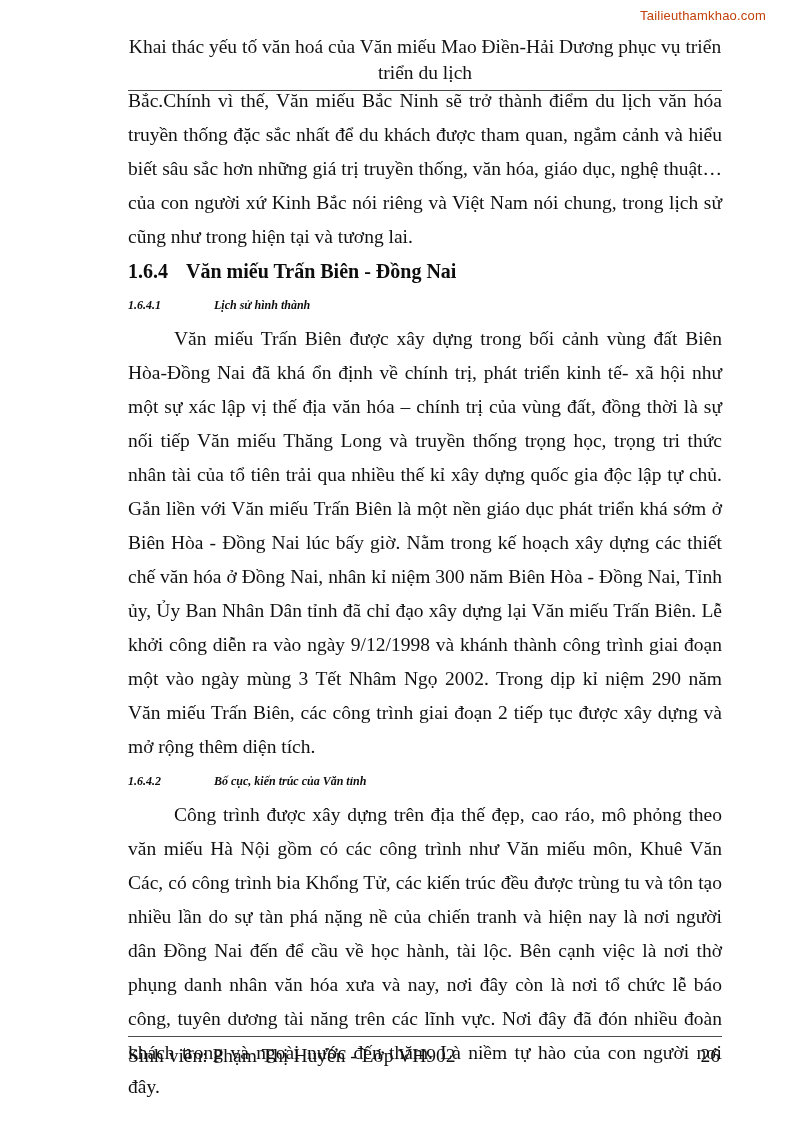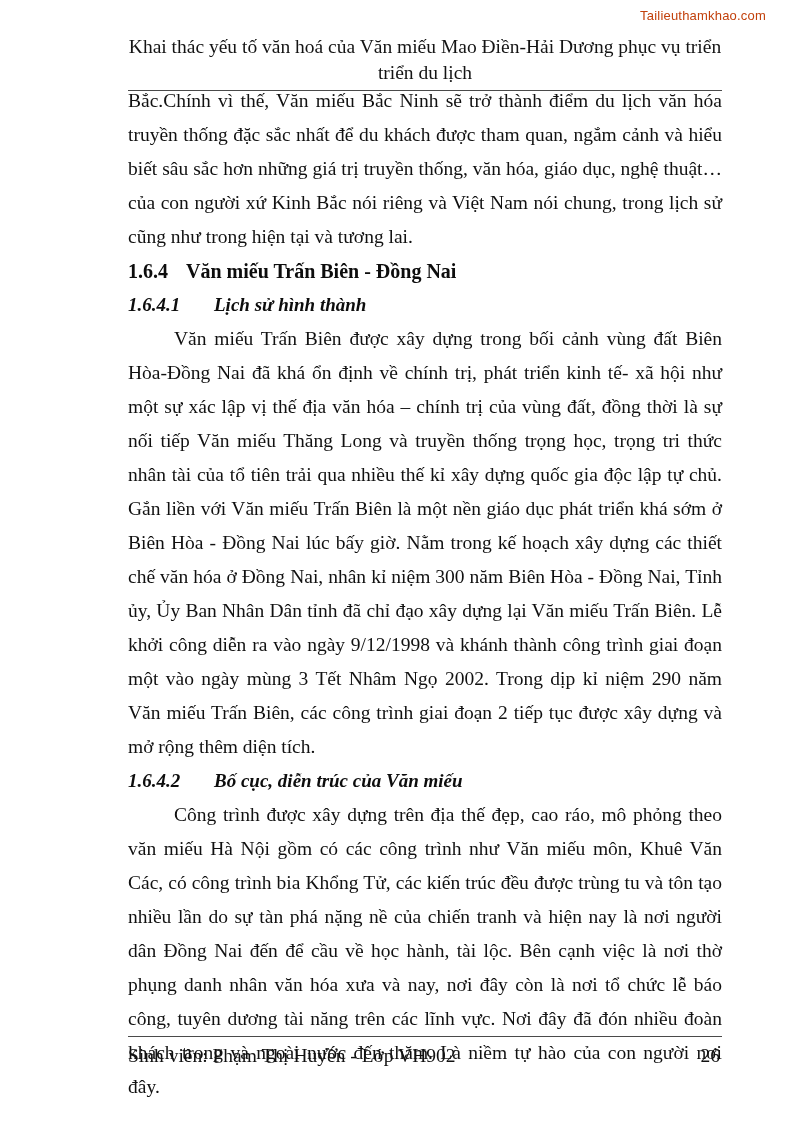--- a/index.html
+++ b/index.html
@@ -71,21 +71,21 @@
     font-family: Liberation Serif, serif;
   }
   .h3 {
     font-size: 20px;
     line-height: 34px;
     font-weight: bold;
     margin: 0;
     color: #0d0d0d;
   }
   .h4 {
-    font-size: 19px;
+    font-size: 12px;
     line-height: 34px;
     font-weight: bold;
     font-style: italic;
     margin: 0;
     color: #0d0d0d;
   }
   .h4 .num {
     display: inline-block;
     min-width: 86px;
   }
@@ -138,21 +138,21 @@
       <span class="num">1.6.4</span><span>Văn miếu Trấn Biên - Đồng Nai</span>
     </div>
 
     <div class="h4">
       <span class="num">1.6.4.1</span><span>Lịch sử hình thành</span>
     </div>
 
     <p class="para indent">Văn miếu Trấn Biên được xây dựng trong bối cảnh vùng đất Biên Hòa-Đồng Nai đã khá ổn định về chính trị, phát triển kinh tế- xã hội như một sự xác lập vị thế địa văn hóa – chính trị của vùng đất, đồng thời là sự nối tiếp Văn miếu Thăng Long và truyền thống trọng học, trọng tri thức nhân tài của tổ tiên trải qua nhiều thế kỉ xây dựng quốc gia độc lập tự chủ. Gắn liền với Văn miếu Trấn Biên là một nền giáo dục phát triển khá sớm ở Biên Hòa - Đồng Nai lúc bấy giờ. Nằm trong kế hoạch xây dựng các thiết chế văn hóa ở Đồng Nai, nhân kỉ niệm 300 năm Biên Hòa - Đồng Nai, Tỉnh ủy, Ủy Ban Nhân Dân tỉnh đã chỉ đạo xây dựng lại Văn miếu Trấn Biên. Lễ khởi công diễn ra vào ngày 9/12/1998 và khánh thành công trình giai đoạn một vào ngày mùng 3 Tết Nhâm Ngọ 2002. Trong dịp kỉ niệm 290 năm Văn miếu Trấn Biên, các công trình giai đoạn 2 tiếp tục được xây dựng và mở rộng thêm diện tích.</p>
 
     <div class="h4">
-      <span class="num">1.6.4.2</span><span>Bố cục, diễn trúc của Văn miếu</span>
+      <span class="num">1.6.4.2</span><span>Bố cục, kiến trúc của Văn tỉnh</span>
     </div>
 
     <p class="para indent">Công trình được xây dựng trên địa thế đẹp, cao ráo, mô phỏng theo văn miếu Hà Nội gồm có các công trình như Văn miếu môn, Khuê Văn Các, có công trình bia Khổng Tử, các kiến trúc đều được trùng tu và tôn tạo nhiều lần do sự tàn phá nặng nề của chiến tranh và hiện nay là nơi người dân Đồng Nai đến để cầu về học hành, tài lộc. Bên cạnh việc là nơi thờ phụng danh nhân văn hóa xưa và nay, nơi đây còn là nơi tổ chức lễ báo công, tuyên dương tài năng trên các lĩnh vực. Nơi đây đã đón nhiều đoàn khách trong và ngoài nước đến thăm. Là niềm tự hào của con người nơi đây.</p>
 
   </div>
 
   <div class="footer">
     <div class="footer-rule"></div>
     <div class="footer-row">
       <span>Sinh viên: Phạm Thị Huyền - Lớp VH902</span>

